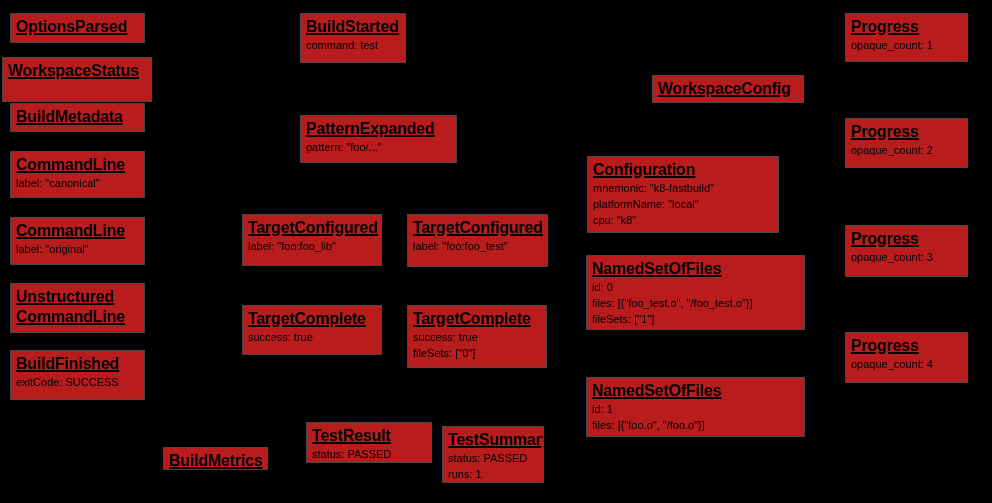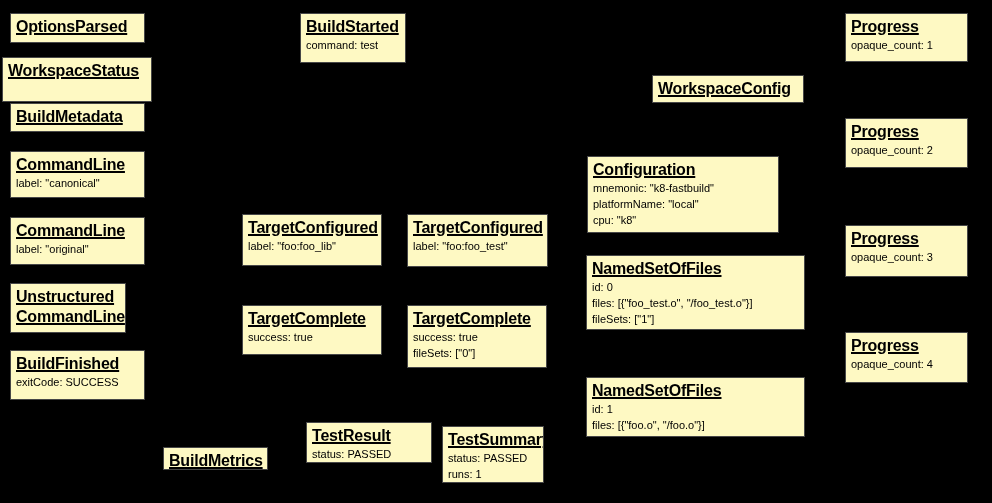--- a/index.html
+++ b/index.html
@@ -11,21 +11,21 @@
     position: relative;
     width: 992px;
     height: 503px;
     background: #000000;
     overflow: hidden;
     font-family: "Liberation Sans", "DejaVu Sans", sans-serif;
   }
   .node {
     position: absolute;
     box-sizing: border-box;
-    background: #fef9c3;
+    background: #b91c1c;
     border: 1.5px solid #474747;
     color: #000000;
     padding: 3px 5px 2px 5px;
     overflow: hidden;
   }
   .node-title {
     font-size: 16px;
     line-height: 20px;
     font-weight: bold;
     text-decoration: underline;
@@ -59,39 +59,43 @@
   <div class="node" style="left:10px;top:151px;width:135px;height:47px">
     <div class="node-title">CommandLine</div>
     <div class="node-line">label: "canonical"</div>
   </div>
 
   <div class="node" style="left:10px;top:217px;width:135px;height:48px">
     <div class="node-title">CommandLine</div>
     <div class="node-line">label: "original"</div>
   </div>
 
-  <div class="node" style="left:10px;top:283px;width:116px;height:50px">
+  <div class="node" style="left:10px;top:283px;width:135px;height:50px">
     <div class="node-title">Unstructured CommandLine</div>
   </div>
 
   <div class="node" style="left:10px;top:350px;width:135px;height:50px">
     <div class="node-title">BuildFinished</div>
     <div class="node-line">exitCode: SUCCESS</div>
   </div>
 
 
   <div class="node" style="left:163px;top:447px;width:105px;height:23px">
     <div class="node-title">BuildMetrics</div>
   </div>
 
   <div class="node" style="left:300px;top:13px;width:106px;height:50px">
     <div class="node-title">BuildStarted</div>
     <div class="node-line">command: test</div>
   </div>
 
+  <div class="node" style="left:300px;top:115px;width:157px;height:48px">
+    <div class="node-title">PatternExpanded</div>
+    <div class="node-line">pattern: "foo/..."</div>
+  </div>
 
   <div class="node" style="left:242px;top:214px;width:140px;height:52px">
     <div class="node-title">TargetConfigured</div>
     <div class="node-line">label: "foo:foo_lib"</div>
   </div>
 
   <div class="node" style="left:407px;top:214px;width:141px;height:53px">
     <div class="node-title">TargetConfigured</div>
     <div class="node-line">label: "foo:foo_test"</div>
   </div>

